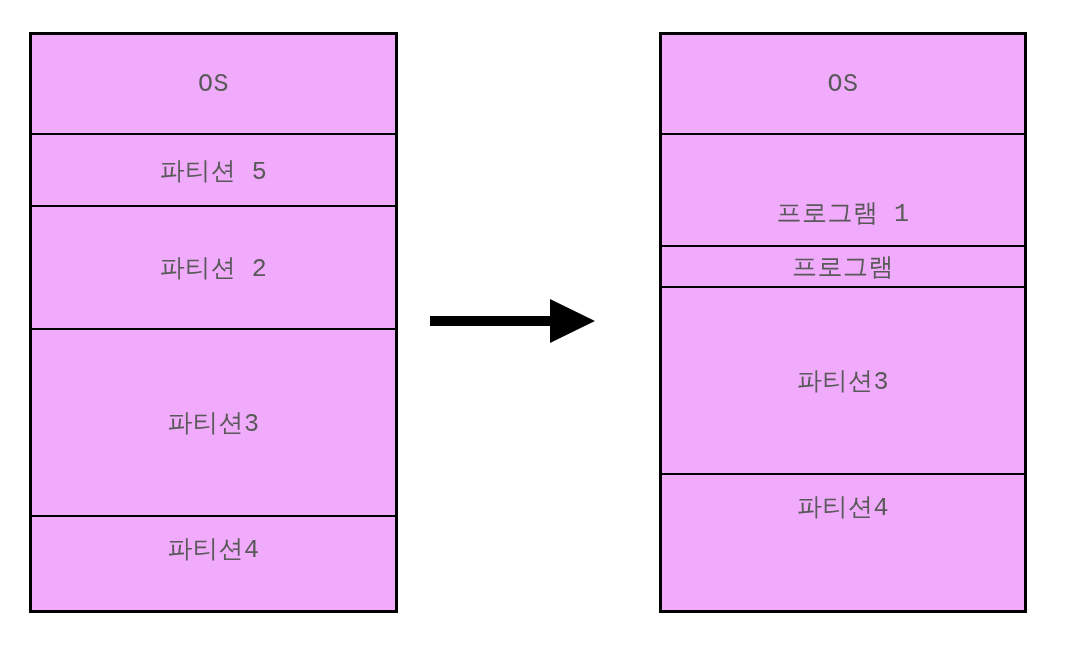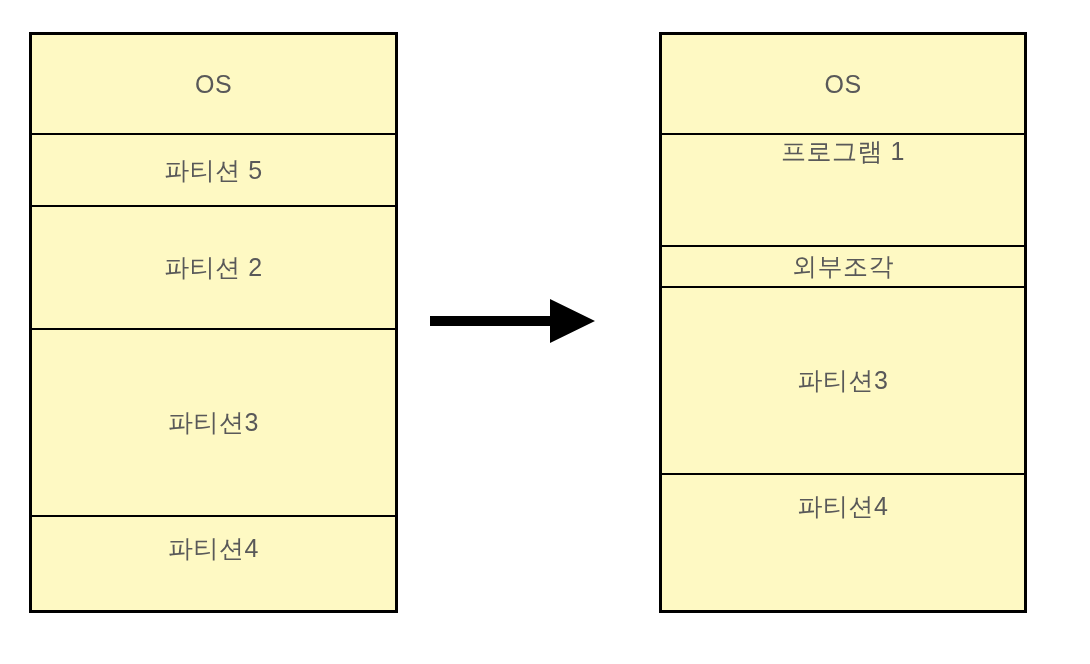--- a/index.html
+++ b/index.html
@@ -14,21 +14,22 @@
     height: 664px;
     background: #ffffff;
     overflow: hidden;
   }
   .memory-box {
     position: absolute;
     top: 32px;
     height: 581px;
     border: 3px solid #000000;
     box-sizing: border-box;
-    background: #fef9c3;
+    background: #f0abfc;
+    font-family: Liberation Mono, monospace;
   }
   .memory-box.before { left: 29px;  width: 369px; }
   .memory-box.after  { left: 659px; width: 368px; }
   .mrow {
     box-sizing: border-box;
     border-bottom: 2px solid #000000;
     display: flex;
     align-items: center;
     justify-content: center;
     color: #595959;
@@ -40,21 +41,21 @@
   .mrow.last { border-bottom: none; }
   
   .b-r0 { height: 100px; }
   .b-r1 { height: 72px;  }
   .b-r2 { height: 123px; }
   .b-r3 { height: 187px; }
   .b-r4 { height: 63px;  }
   
   .a-r0 { height: 100px; }
   .a-r1 { height: 72px;  }
-  .a-r2 { height: 112px; align-items: flex-start; padding-bottom: 32px; }
+  .a-r2 { height: 112px; align-items: flex-end; padding-bottom: 16px; }
   .a-r3 { height: 41px;  }
   .a-r4 { height: 187px; }
   .a-r5 { height: 63px;  }
   .arrow {
     position: absolute;
     left: 430px;
     top: 298px;
     width: 166px;
     height: 46px;
     display: block;
@@ -88,21 +89,21 @@
   </svg>
 
   <div class="memory-box after">
     <div class="mrow a-r0">
       <span>OS</span>
     </div>
     <div class="mrow a-r2">
       <span>프로그램 1</span>
     </div>
     <div class="mrow a-r3">
-      <span>외부조각</span>
+      <span>프로그램</span>
     </div>
     <div class="mrow a-r4">
       <span>파티션3</span>
     </div>
     <div class="mrow a-r5 last">
       <span>파티션4</span>
     </div>
   </div>
 
 </div>

